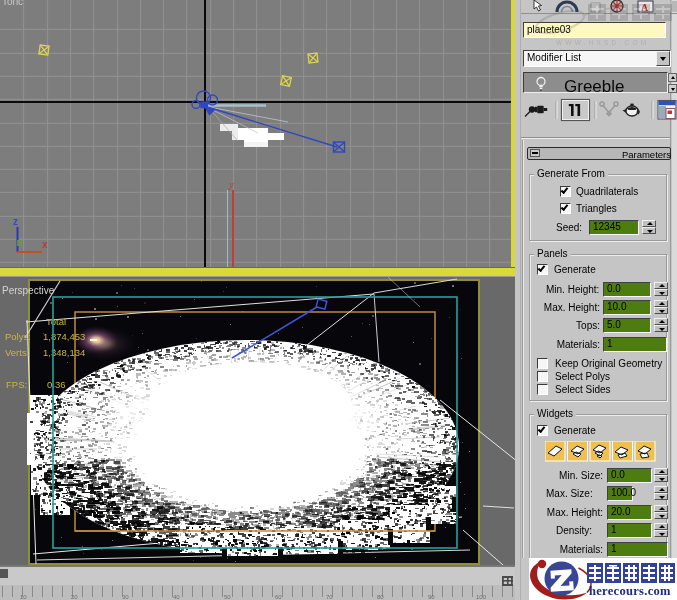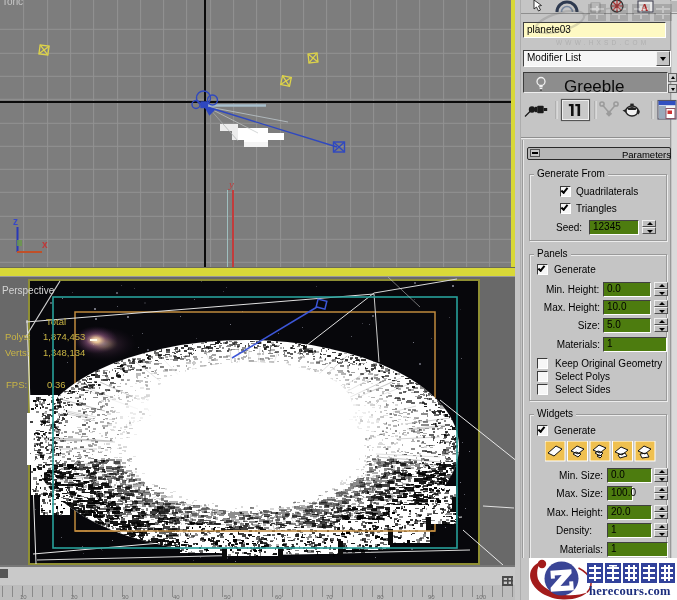--- a/index.html
+++ b/index.html
@@ -429,21 +429,21 @@
 <div class="spin" style="left:654px;top:282px">
     <div class="up"></div>
     <div class="dn"></div>
   </div>
 <div class="lbl" style="left:543px;top:302px;width:57px;text-align:right">Max. Height:</div>
 <div class="fld" style="left:603px;top:300px;width:48px;height:15px;line-height:12px">10.0</div>
 <div class="spin" style="left:654px;top:300px">
     <div class="up"></div>
     <div class="dn"></div>
   </div>
-<div class="lbl" style="left:566px;top:320px;width:34px;text-align:right">Size:</div>
+<div class="lbl" style="left:566px;top:320px;width:34px;text-align:right">Tops:</div>
 <div class="fld" style="left:603px;top:318px;width:48px;height:15px;line-height:12px">5.0</div>
 <div class="spin" style="left:654px;top:318px">
     <div class="up"></div>
     <div class="dn"></div>
   </div>
 <div class="lbl" style="left:548px;top:339px;width:52px;text-align:right">Materials:</div>
 <div class="fld" style="left:603px;top:337px;width:64px;height:15px;line-height:12px">1</div>
 <div class="cb" style="left:537px;top:358px"></div>
 <div class="lbl" style="left:555px;top:358px">Keep Original Geometry</div>
 <div class="cb" style="left:537px;top:371px"></div>
@@ -471,21 +471,21 @@
   <path d="M70 11 L76 6 L83 9 L77 14 Z M73 14 L80 12 L82 15 L75 17 Z"></path>
   <path d="M93 10 L99 5 L106 8 L100 13 Z M95 13 L102 12 L104 16 L97 17 Z"></path>
  </g>
 </svg>
 <div class="lbl" style="left:549px;top:470px;width:54px;text-align:right">Min. Size:</div>
 <div class="fld" style="left:607px;top:468px;width:45px;height:15px;line-height:12px">0.0</div>
 <div class="spin" style="left:654px;top:468px">
     <div class="up"></div>
     <div class="dn"></div>
   </div>
-<div class="lbl" style="left:546px;top:488px;width:57px;text-align:right">Max. Size:</div>
+<div class="lbl" style="left:546px;top:488px;width:57px;text-align:left">Max. Size:</div>
 <div class="fld" style="left:607px;top:486px;width:26px;height:15px;line-height:12px">100.0</div>
 <div class="spin" style="left:654px;top:486px">
     <div class="up"></div>
     <div class="dn"></div>
   </div>
 <div class="lbl" style="left:538px;top:507px;width:65px;text-align:right">Max. Height:</div>
 <div class="fld" style="left:607px;top:505px;width:45px;height:15px;line-height:12px">20.0</div>
 <div class="spin" style="left:654px;top:505px">
     <div class="up"></div>
     <div class="dn"></div>

